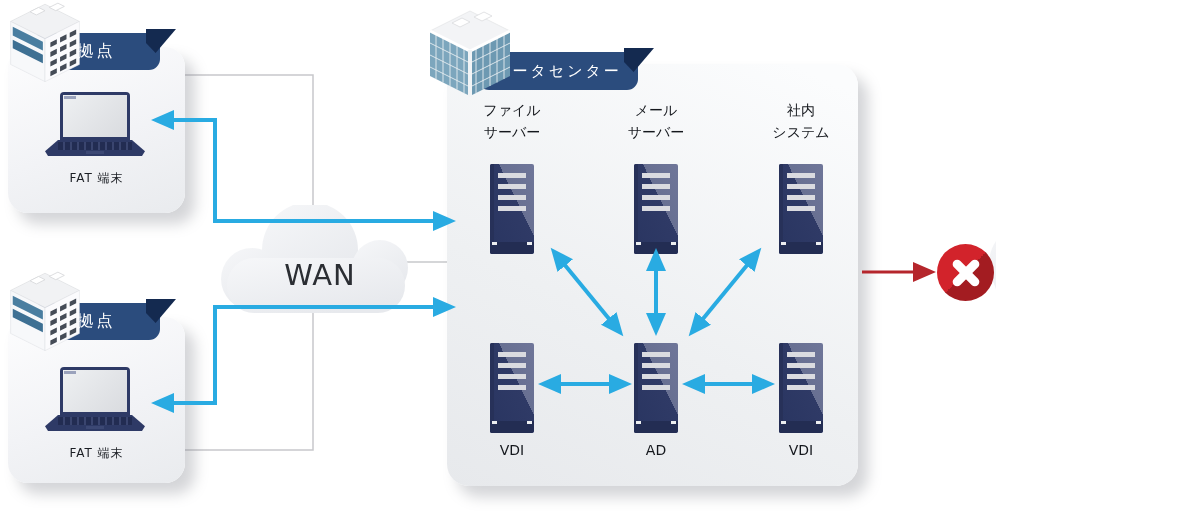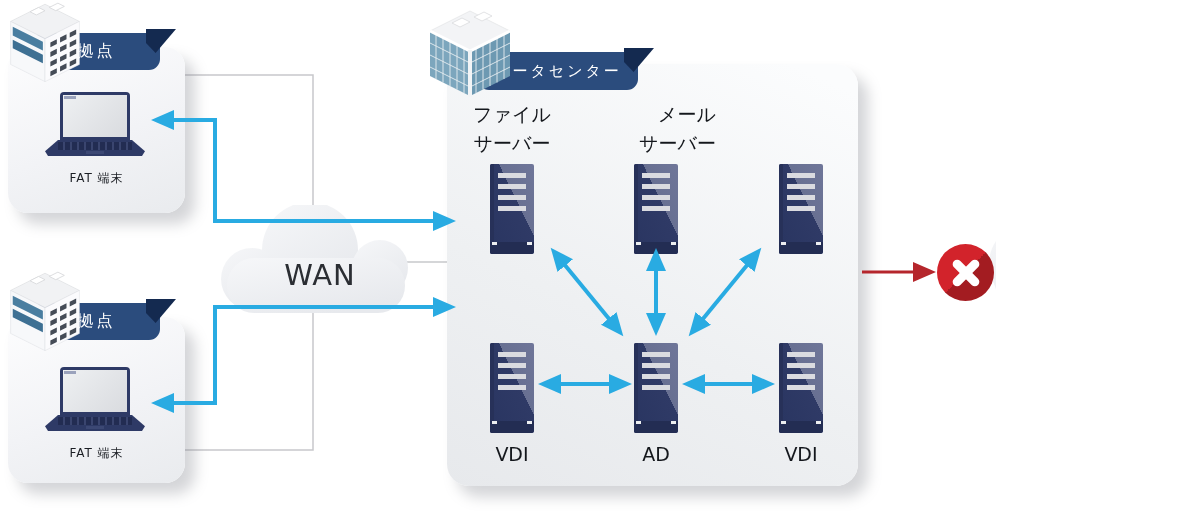--- a/index.html
+++ b/index.html
@@ -44,21 +44,21 @@
     background:linear-gradient(244deg,#6f7699 0%,#687092 40%,#2f3a66 40%,#293561 100%);}
   .server::before{content:'';position:absolute;left:0;top:0;bottom:0;width:4px;background:#273159;border-radius:2px 0 0 2px;}
   .srv-slats{position:absolute;left:8px;right:8px;top:9px;height:38px;
     background:repeating-linear-gradient(180deg,#dadbe0 0 5px,rgba(0,0,0,0) 5px 11px);}
   .srv-base{position:absolute;left:0;right:0;bottom:0;height:12px;background:#232d53;border-radius:0 0 3px 3px;}
   .srv-base::before,.srv-base::after{content:'';position:absolute;top:0;width:5px;height:3px;background:#eceef0;}
   .srv-base::before{left:2px}.srv-base::after{right:2px}
 
   
   .dev-label{position:absolute;left:0;right:0;text-align:center;font-size:12px;color:#1b1e24;letter-spacing:1px;}
-  .srv-label{position:absolute;width:120px;text-align:center;font-size:19px;color:#14171c;
+  .srv-label{position:absolute;width:120px;text-align:center;font-size:14px;color:#14171c;
     line-height:1.55;white-space:pre-line;}
   .cloud-label{position:absolute;text-align:center;color:#2b2e33;white-space:pre-line;z-index:5;}
   .wan-label{left:268px;top:258px;width:104px;font-size:29px;letter-spacing:1px;}
   .saas-label{left:1018px;top:226px;width:144px;font-size:20px;line-height:1.6;}
 
   
   .blocked{position:absolute;left:937px;top:244px;width:57px;height:57px;border-radius:50%;z-index:6;
     background:linear-gradient(135deg,#d2232b 0 50%,#a31c21 50% 100%);}
   .blocked::before,.blocked::after{content:'';position:absolute;left:50%;top:50%;width:34px;height:9px;
     border-radius:5px;background:#fff;}
@@ -124,22 +124,24 @@
     <div class="dev-label" style="top:128px;">FAT 端末</div>
   </div>
 
   <div class="card card-dc">
     <div class="ribbon ribbon-dc">
       <span>データセンター</span>
     </div>
 
     <div class="srv-label" style="left:5px;top:36px;">ファイル
 サーバー</div>
-    <div class="srv-label" style="left:149px;top:36px;text-align:right;">メール
+    <div class="srv-label" style="left:149px;top:36px;">メール
 サーバー</div>
+    <div class="srv-label" style="left:294px;top:36px;">社内
+システム</div>
 
     <div class="server" style="left:43px;top:100px;">
         <i class="srv-slats"></i>
         <i class="srv-base"></i>
       </div>
     <div class="server" style="left:187px;top:100px;">
         <i class="srv-slats"></i>
         <i class="srv-base"></i>
       </div>
     <div class="server" style="left:332px;top:100px;">

